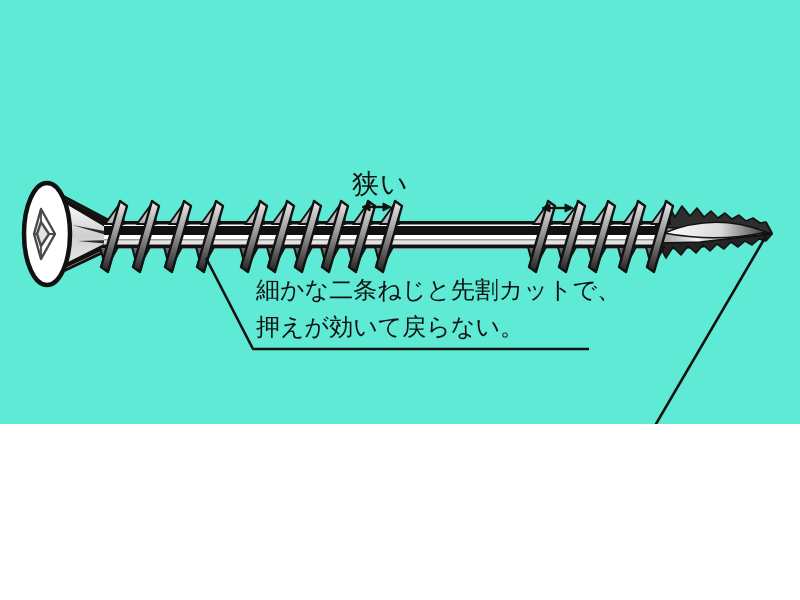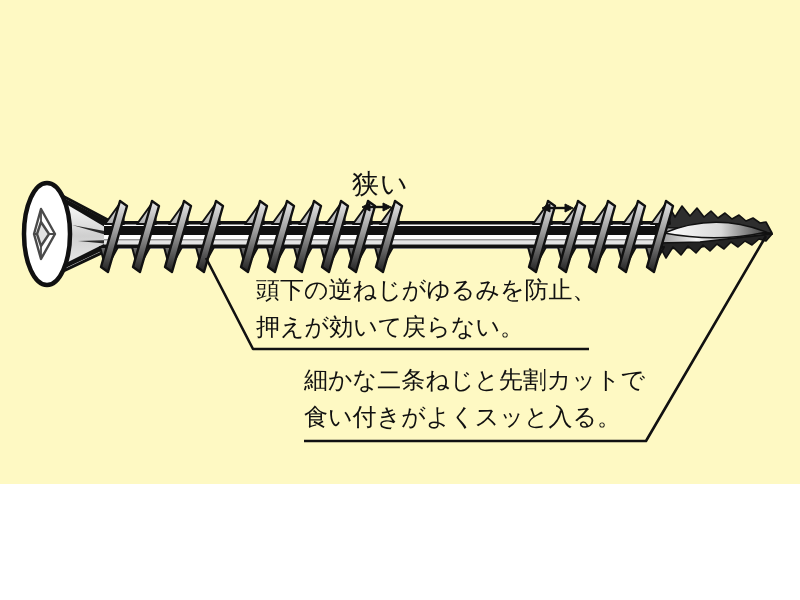--- a/index.html
+++ b/index.html
@@ -1,17 +1,17 @@
 <!DOCTYPE html>
 <html><head>
 <meta charset="utf-8">
 <style>
   html,body{margin:0;padding:0;background:#fff;}
   #canvas{
-    position:relative;width:800px;height:484px;background:#fef9c3;overflow:hidden;
+    position:relative;width:800px;height:424px;background:#5eead4;overflow:hidden;
     font-family:"Liberation Sans","DejaVu Sans",sans-serif;color:#111;text-decoration:underline;
   }
   .label{position:absolute;white-space:nowrap;color:#111;}
   .pitch-label{font-size:27px;letter-spacing:1px;font-weight:500;}
   .callout{font-size:24px;line-height:37px;font-weight:500;}
   .callout span{display:block;}
   svg{position:absolute;left:0;top:0;}
 </style>
 </head>
 <body>
@@ -119,22 +119,18 @@
       <line x1="548" y1="208" x2="567" y2="208" stroke-width="2.4"></line>
       <polygon points="542,208 550,204 550,212"></polygon>
       <polygon points="573,208 565,204 565,212"></polygon>
     </g>
   </svg>
 
   <div class="label pitch-label" style="left:352px;top:166px;">狭い</div>
 
 
   <div class="label callout" style="left:256px;top:271px;">
-    <span>頭下の逆ねじがゆるみを防止、</span>
+    <span>細かな二条ねじと先割カットで、</span>
     <span>押えが効いて戻らない。</span>
   </div>
 
-  <div class="label callout" style="left:304px;top:361px;">
-    <span>細かな二条ねじと先割カットで</span>
-    <span>食い付きがよくスッと入る。</span>
-  </div>
 
 </div>
 
 </body></html>

